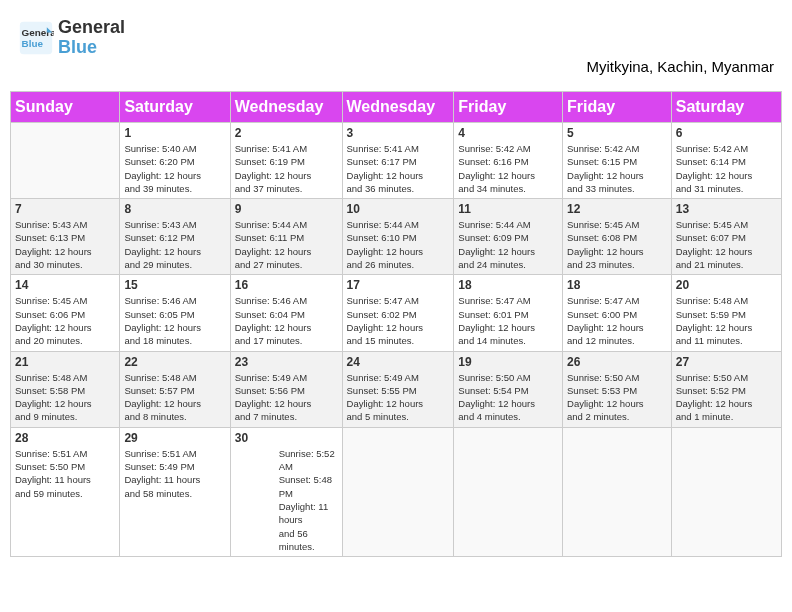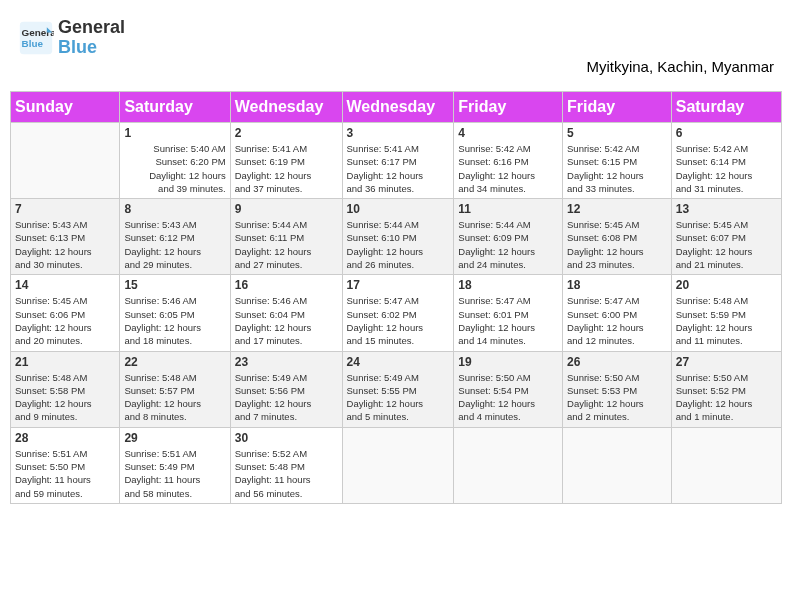--- a/index.html
+++ b/index.html
@@ -120,21 +120,21 @@
         <th>Friday</th>
         <th>Friday</th>
         <th>Saturday</th>
       </tr>
   </thead>
   <tbody id="calendar-body">
   <tr>
         <td class="empty-cell"></td>
         <td>
           <div class="day-num">1</div>
-          <div class="cell-text" style="white-space: pre-line; text-align: right;">Sunrise: 5:40 AM
+          <div class="cell-text" style="white-space: pre-line;">Sunrise: 5:40 AM
 Sunset: 6:20 PM
 Daylight: 12 hours
 and 39 minutes.</div>
         </td>
         <td>
           <div class="day-num">2</div>
           <div class="cell-text" style="white-space: pre-line;">Sunrise: 5:41 AM
 Sunset: 6:19 PM
 Daylight: 12 hours
 and 37 minutes.</div>
@@ -331,21 +331,21 @@
         </td>
         <td>
           <div class="day-num">29</div>
           <div class="cell-text" style="white-space: pre-line;">Sunrise: 5:51 AM
 Sunset: 5:49 PM
 Daylight: 11 hours
 and 58 minutes.</div>
         </td>
         <td>
           <div class="day-num">30</div>
-          <div class="cell-text" style="white-space: pre-line;">Sunrise: 5:52 AM
+          <div class="cell-text" style="white-space: pre-line; margin-left: 44px;">Sunrise: 5:52 AM
 Sunset: 5:48 PM
 Daylight: 11 hours
 and 56 minutes.</div>
         </td>
         <td class="empty-cell"></td>
         <td class="empty-cell"></td>
         <td class="empty-cell"></td>
         <td class="empty-cell"></td>
       </tr>
     </tbody>

